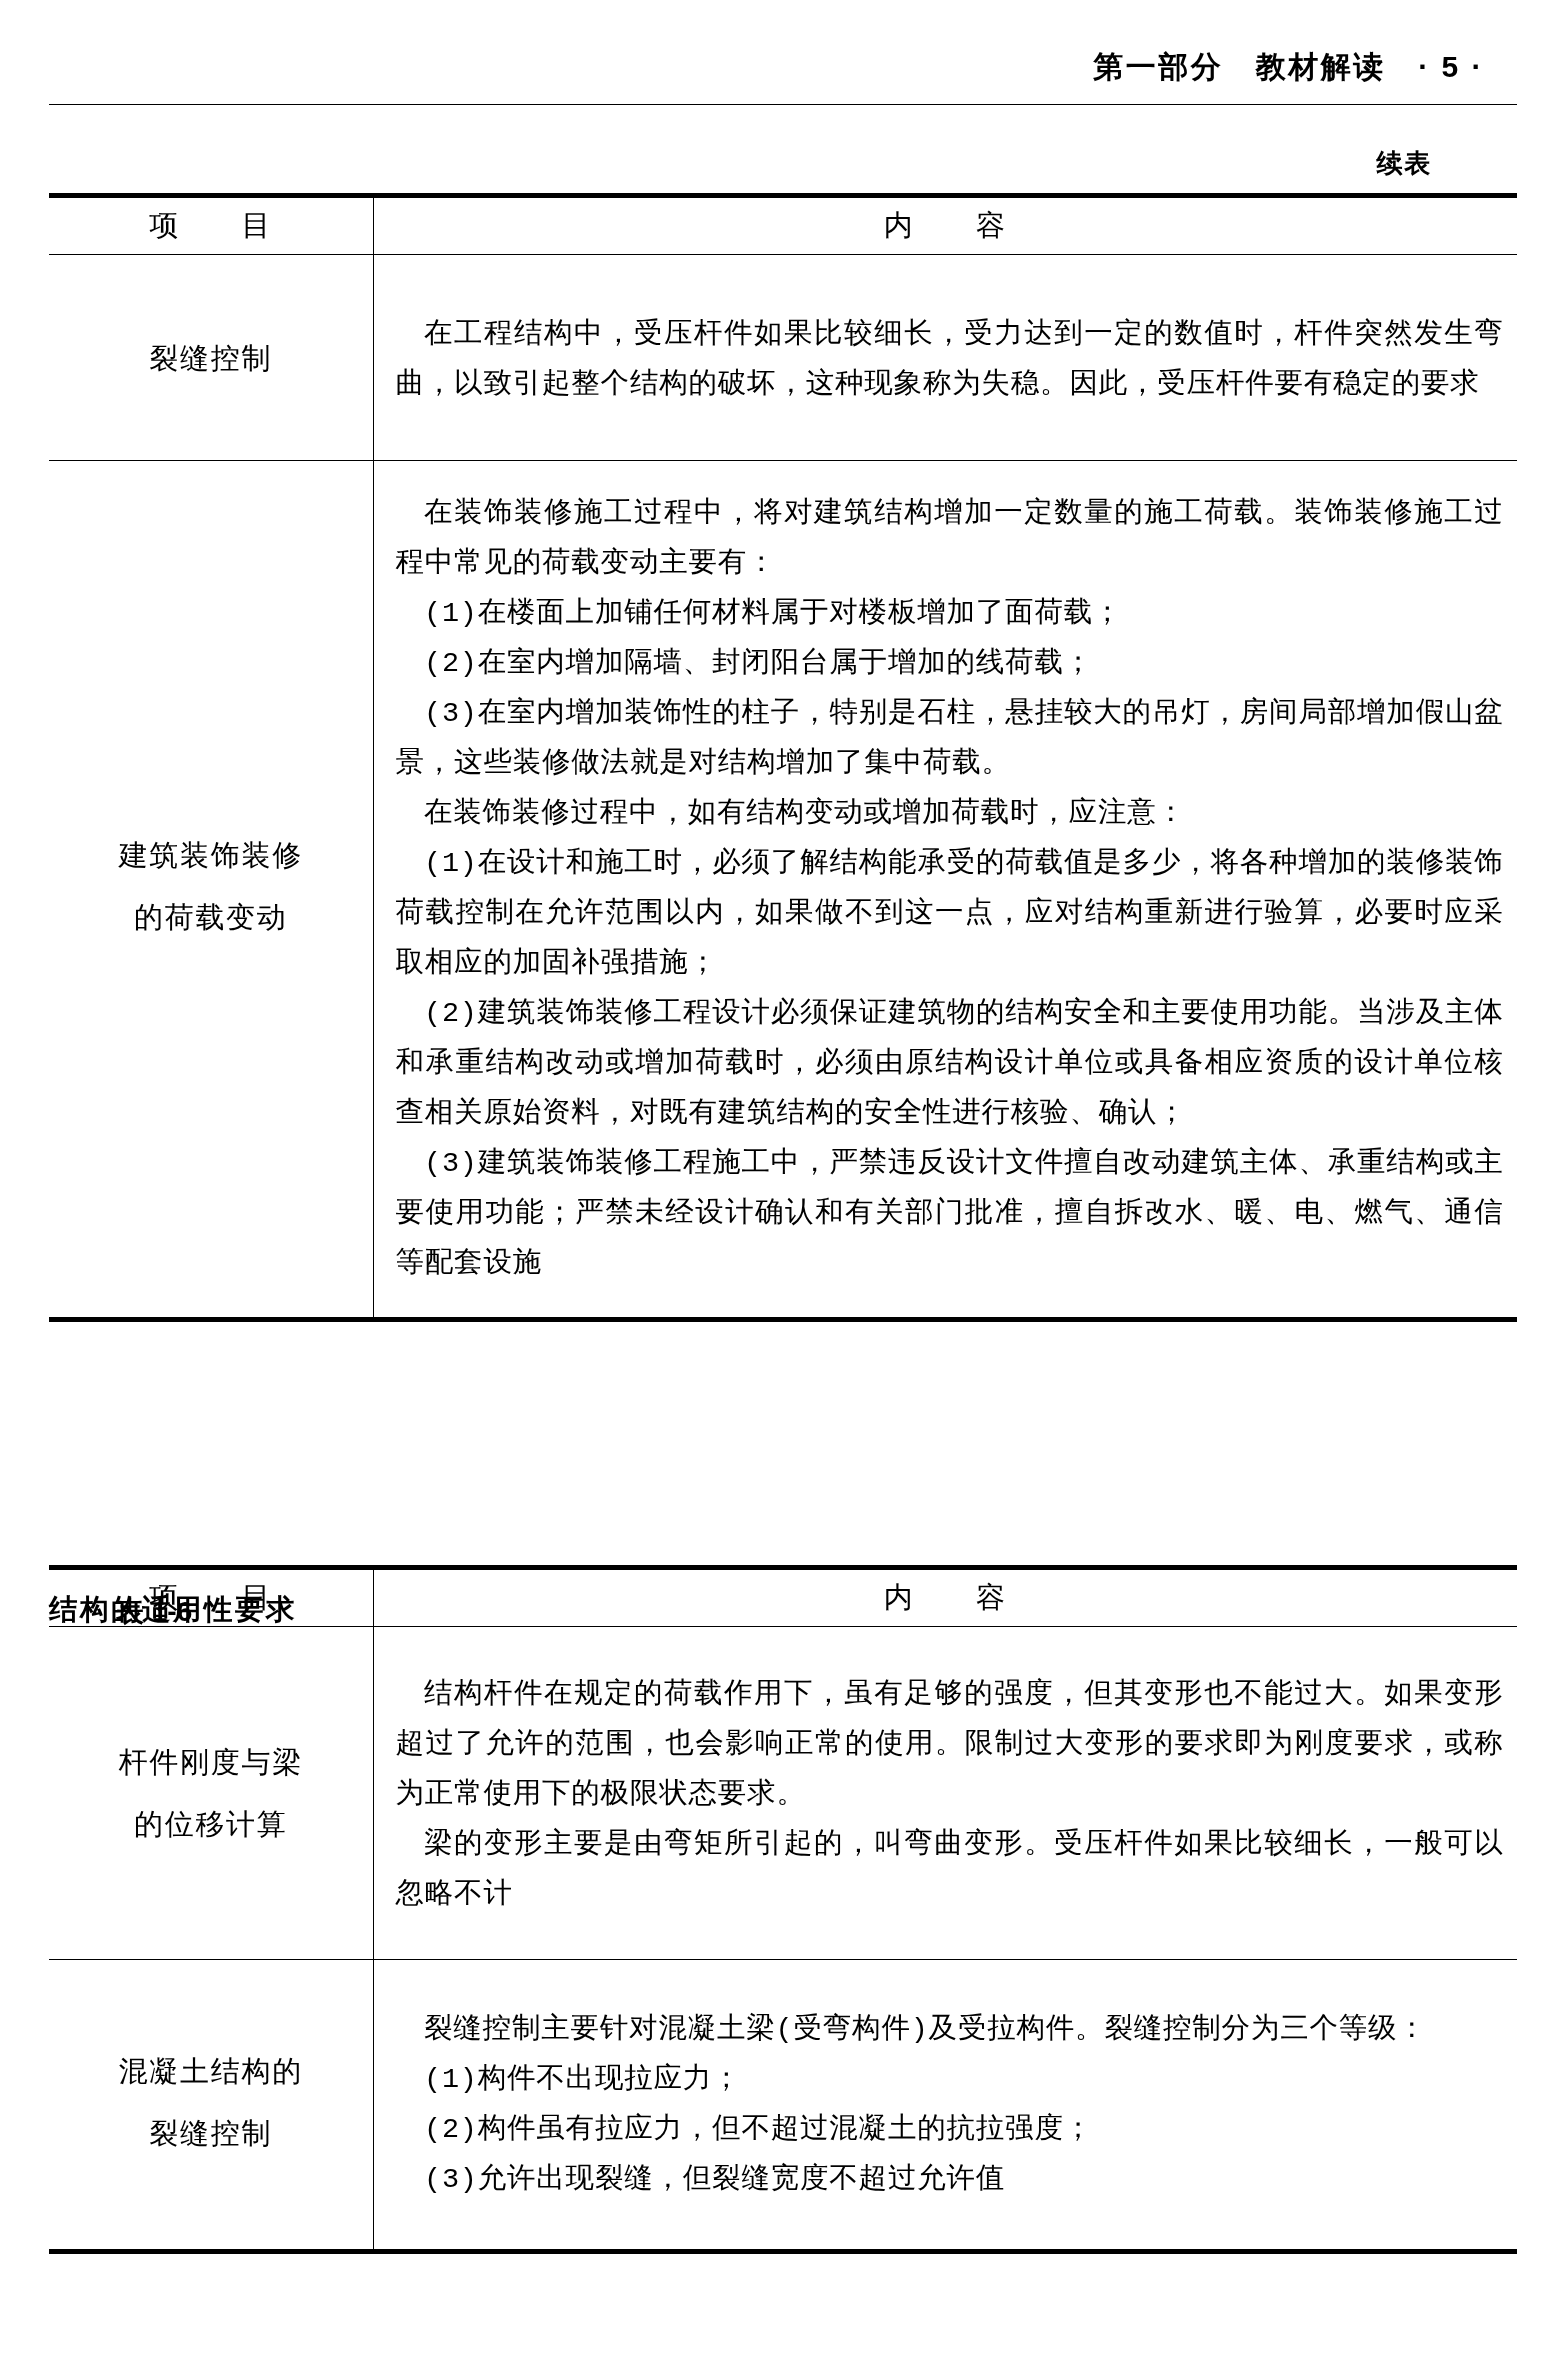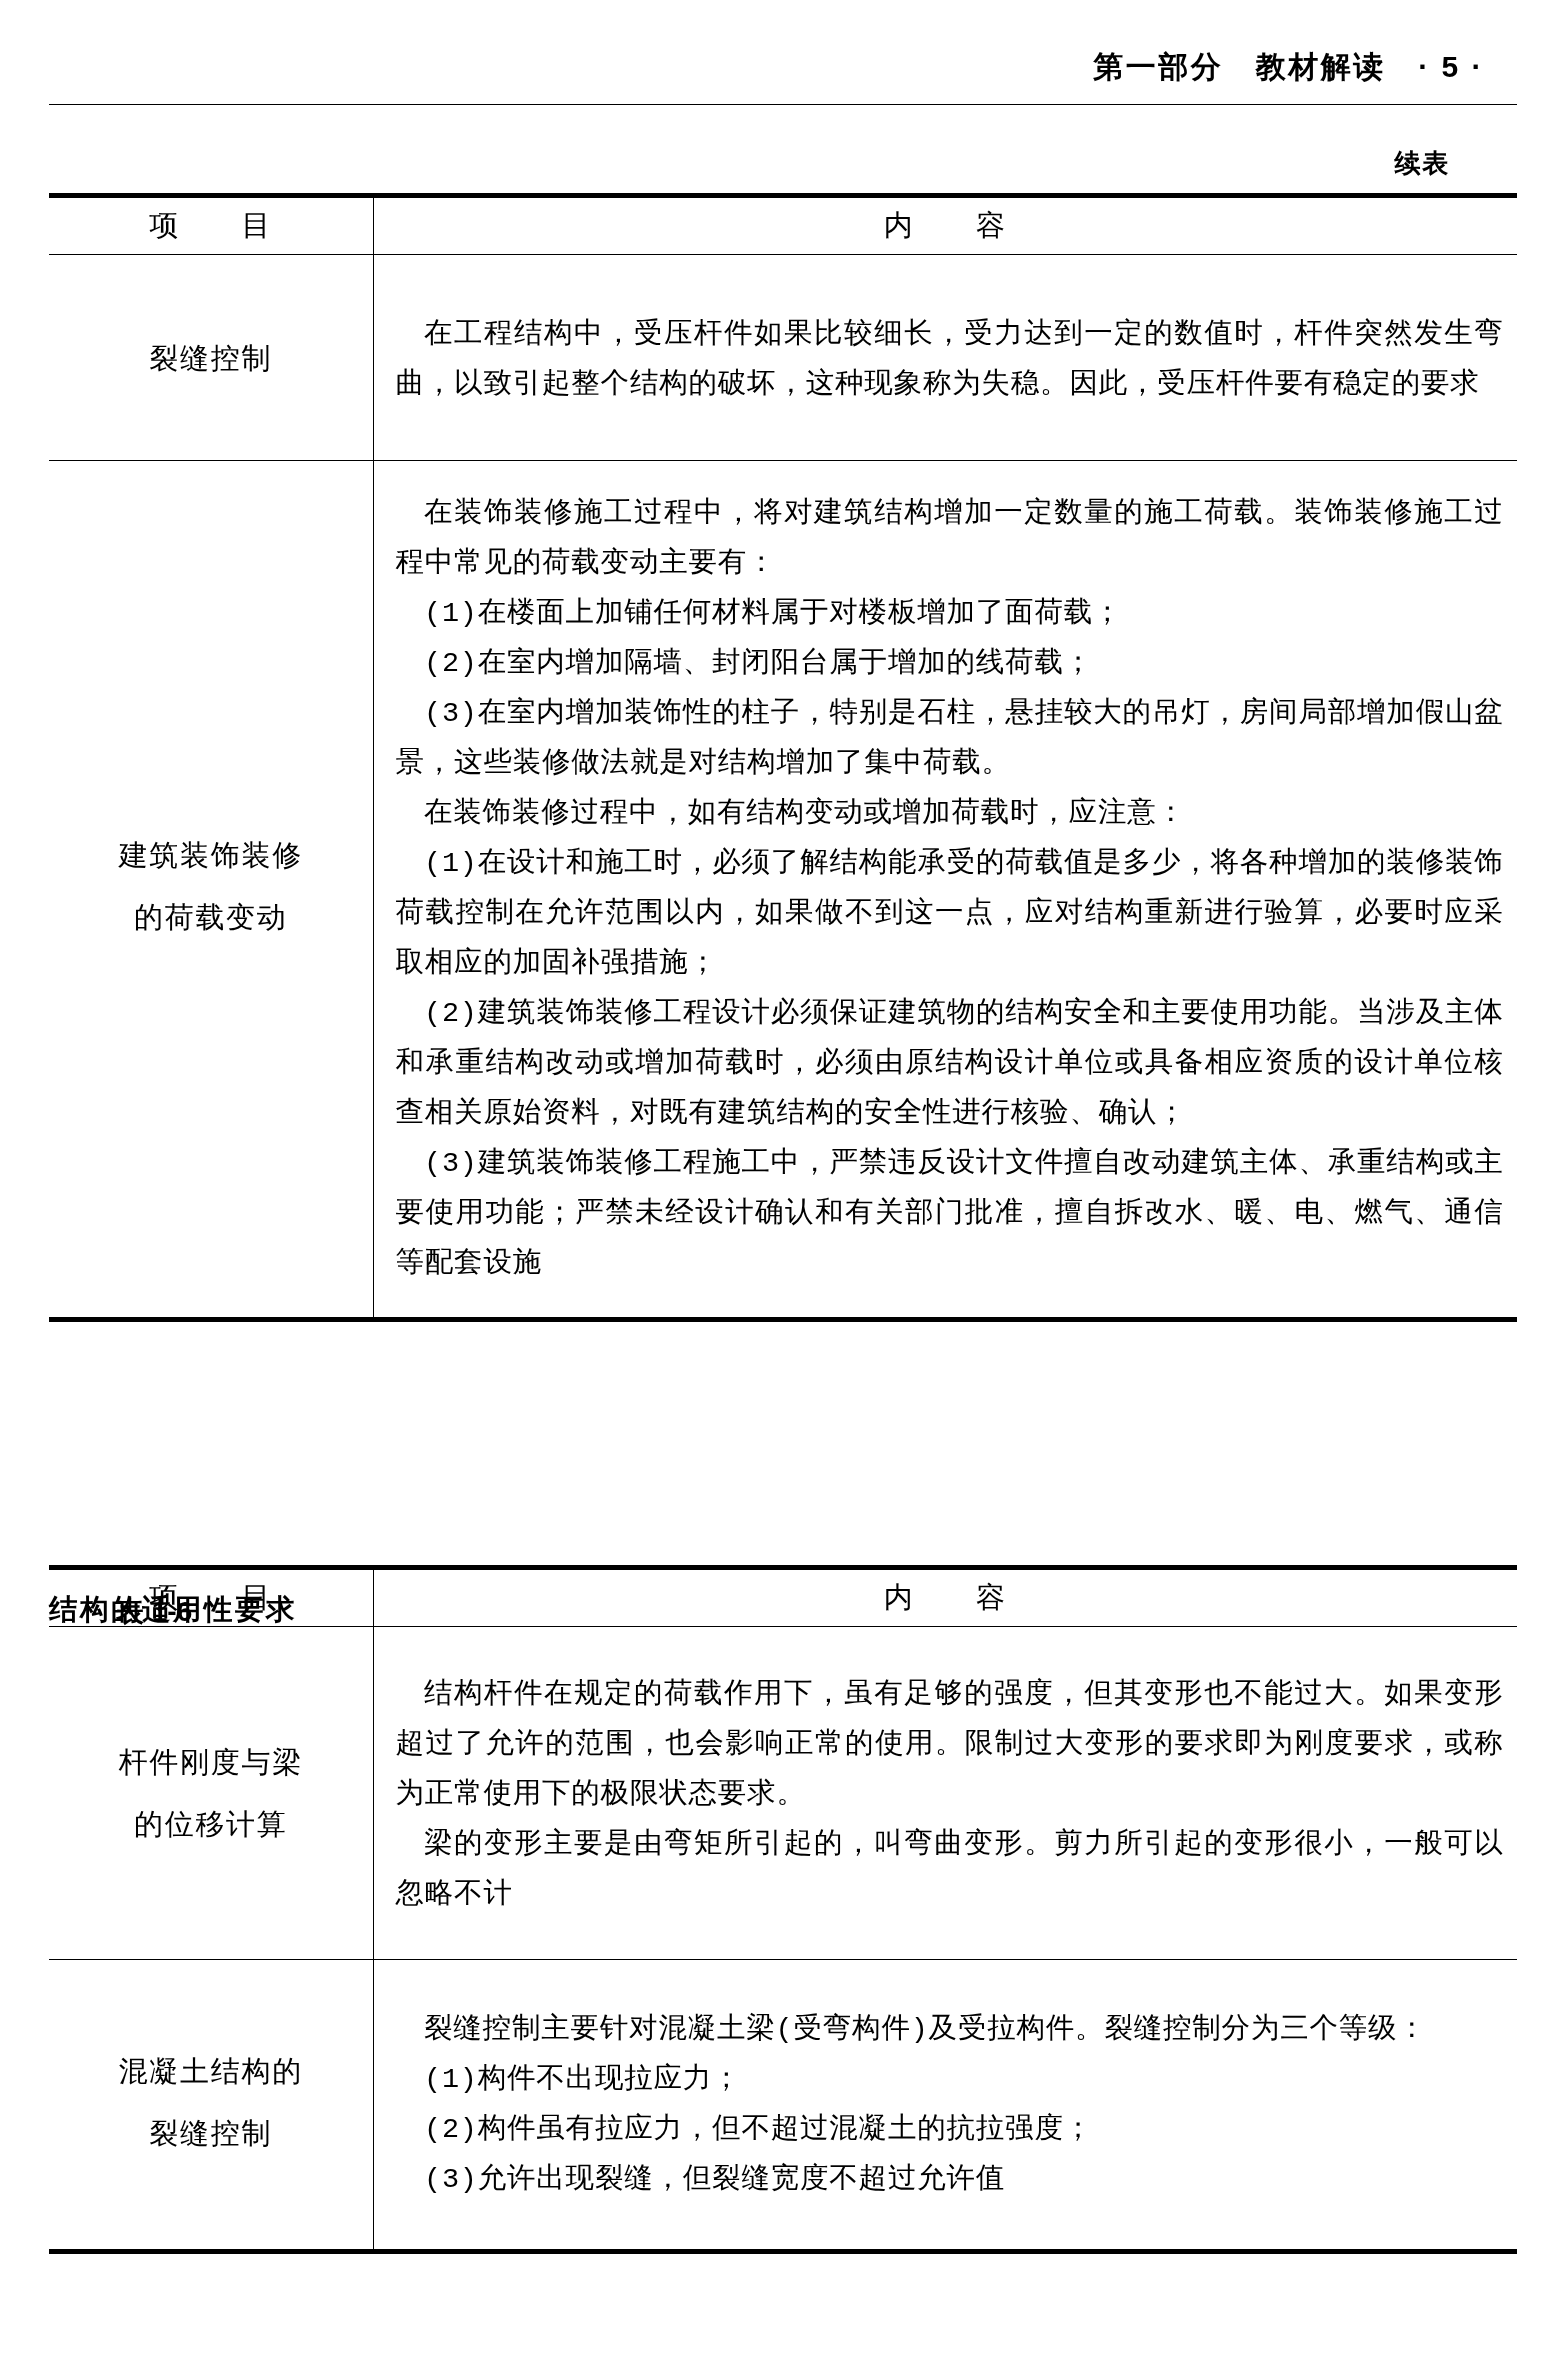--- a/index.html
+++ b/index.html
@@ -17,21 +17,21 @@
     font-family:"Liberation Sans","DejaVu Sans",sans-serif;
     font-weight:bold;font-size:30px;letter-spacing:2.5px;
     white-space:nowrap;
     margin-left:20px;
   }
   .head-rule{
     position:absolute;left:49px;top:104px;width:1468px;height:0;
     border-top:1.7px solid #000;
   }
   .continued-label{
-    position:absolute;top:146px;right:114px;
+    position:absolute;top:146px;right:132px;
     font-weight:bold;font-size:26px;letter-spacing:1.7px;
   }
   
   .dtable{
     position:absolute;left:49px;width:1468px;
     border-collapse:collapse;table-layout:fixed;
     border-top:5.9px solid #000;border-bottom:5.9px solid #000;
     font-size:28.5px;
   }
   .t1{top:193px;}
@@ -139,21 +139,21 @@
         <td class="item head">项　　目</td>
         <td class="head">内　　容</td>
       </tr>
       <tr class="r0">
         <td class="item">
           <div class="item-line">杆件刚度与梁</div>
           <div class="item-line">的位移计算</div>
         </td>
         <td class="content">
           <p>结构杆件在规定的荷载作用下，虽有足够的强度，但其变形也不能过大。如果变形超过了允许的范围，也会影响正常的使用。限制过大变形的要求即为刚度要求，或称为正常使用下的极限状态要求。</p>
-          <p>梁的变形主要是由弯矩所引起的，叫弯曲变形。剪力所引起的变形很小，一般可以忽略不计</p>
+          <p>梁的变形主要是由弯矩所引起的，叫弯曲变形。受压杆件如果比较细长，一般可以忽略不计</p>
         </td>
       </tr>
       <tr class="r1">
         <td class="item">
           <div class="item-line">混凝土结构的</div>
           <div class="item-line">裂缝控制</div>
         </td>
         <td class="content">
           <p>裂缝控制主要针对混凝土梁(受弯构件)及受拉构件。裂缝控制分为三个等级：</p>
           <p>(1)构件不出现拉应力；</p>

